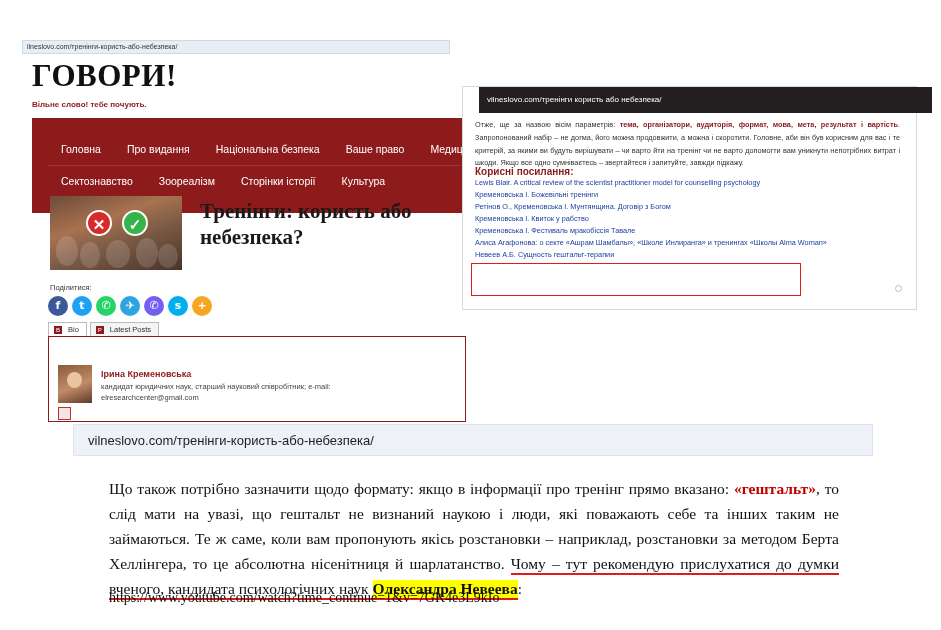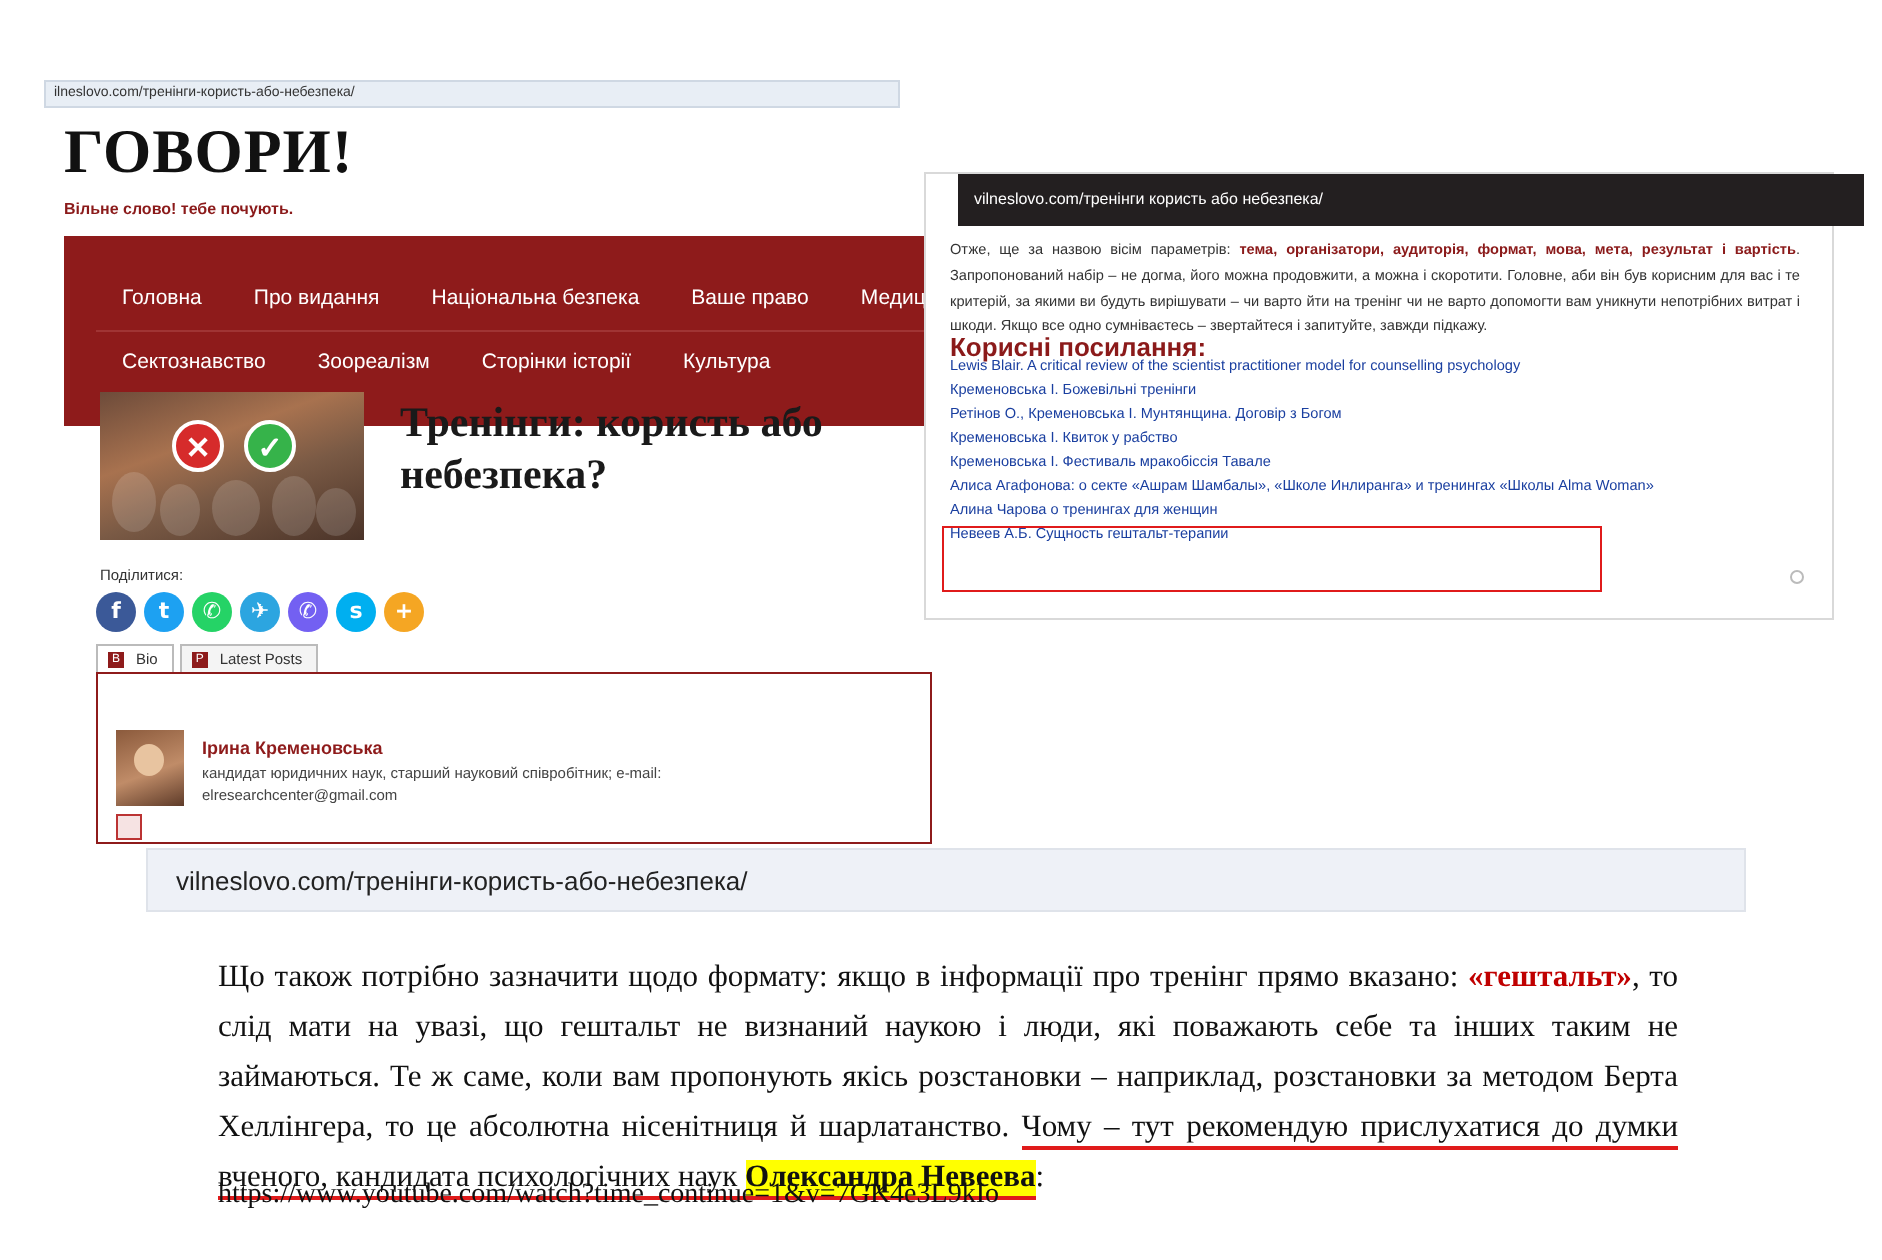--- a/index.html
+++ b/index.html
@@ -237,21 +237,21 @@
     width: 425px;
     font-size: 7.3px;
     color: #333;
     line-height: 1.75;
     text-align: justify;
   }
   #panel-b .para b { color: #8b1a1a; }
   #panel-b .links-title {
     position: absolute;
     left: 12px; top: 79px;
-    font-size: 13px;
+    font-size: 10px;
     font-weight: bold;
     color: #8b1a1a;
   }
   #panel-b .links {
     position: absolute;
     left: 12px; top: 90px;
     width: 430px;
   }
   #panel-b .links div {
     font-size: 7.3px;
@@ -396,21 +396,20 @@
   <div class="para"><span>Отже, ще за назвою вісім параметрів: </span><b>тема, організатори, аудиторія, формат, мова, мета, результат і вартість</b><span>. Запропонований набір – не догма, його можна продовжити, а можна і скоротити. Головне, аби він був корисним для вас і те критерій, за якими ви будуть вирішувати – чи варто йти на тренінг чи не варто допомогти вам уникнути непотрібних витрат і шкоди. Якщо все одно сумніваєтесь – звертайтеся і запитуйте, завжди підкажу.</span></div>
 
   <div class="links-title">Корисні посилання:</div>
   <div class="links">
     <div>Lewis Blair. A critical review of the scientist practitioner model for counselling psychology</div>
     <div>Кременовська І. Божевільні тренінги</div>
     <div>Ретінов О., Кременовська І. Мунтянщина. Договір з Богом</div>
     <div>Кременовська І. Квиток у рабство</div>
     <div>Кременовська І. Фестиваль мракобіссія Тавале</div>
     <div>Алиса Агафонова: о секте «Ашрам Шамбалы», «Школе Инлиранга» и тренингах «Школы Alma Woman»</div>
-    <div>Алина Чарова о тренингах для женщин</div>
     <div>Невеев А.Б. Сущность гештальт-терапии</div>
   </div>
 
   <div class="redbox"></div>
   <div class="dot"></div>
 </div>
 
 <div id="panel-c">
   <div class="cbar">vilneslovo.com/тренінги-користь-або-небезпека/</div>
 

